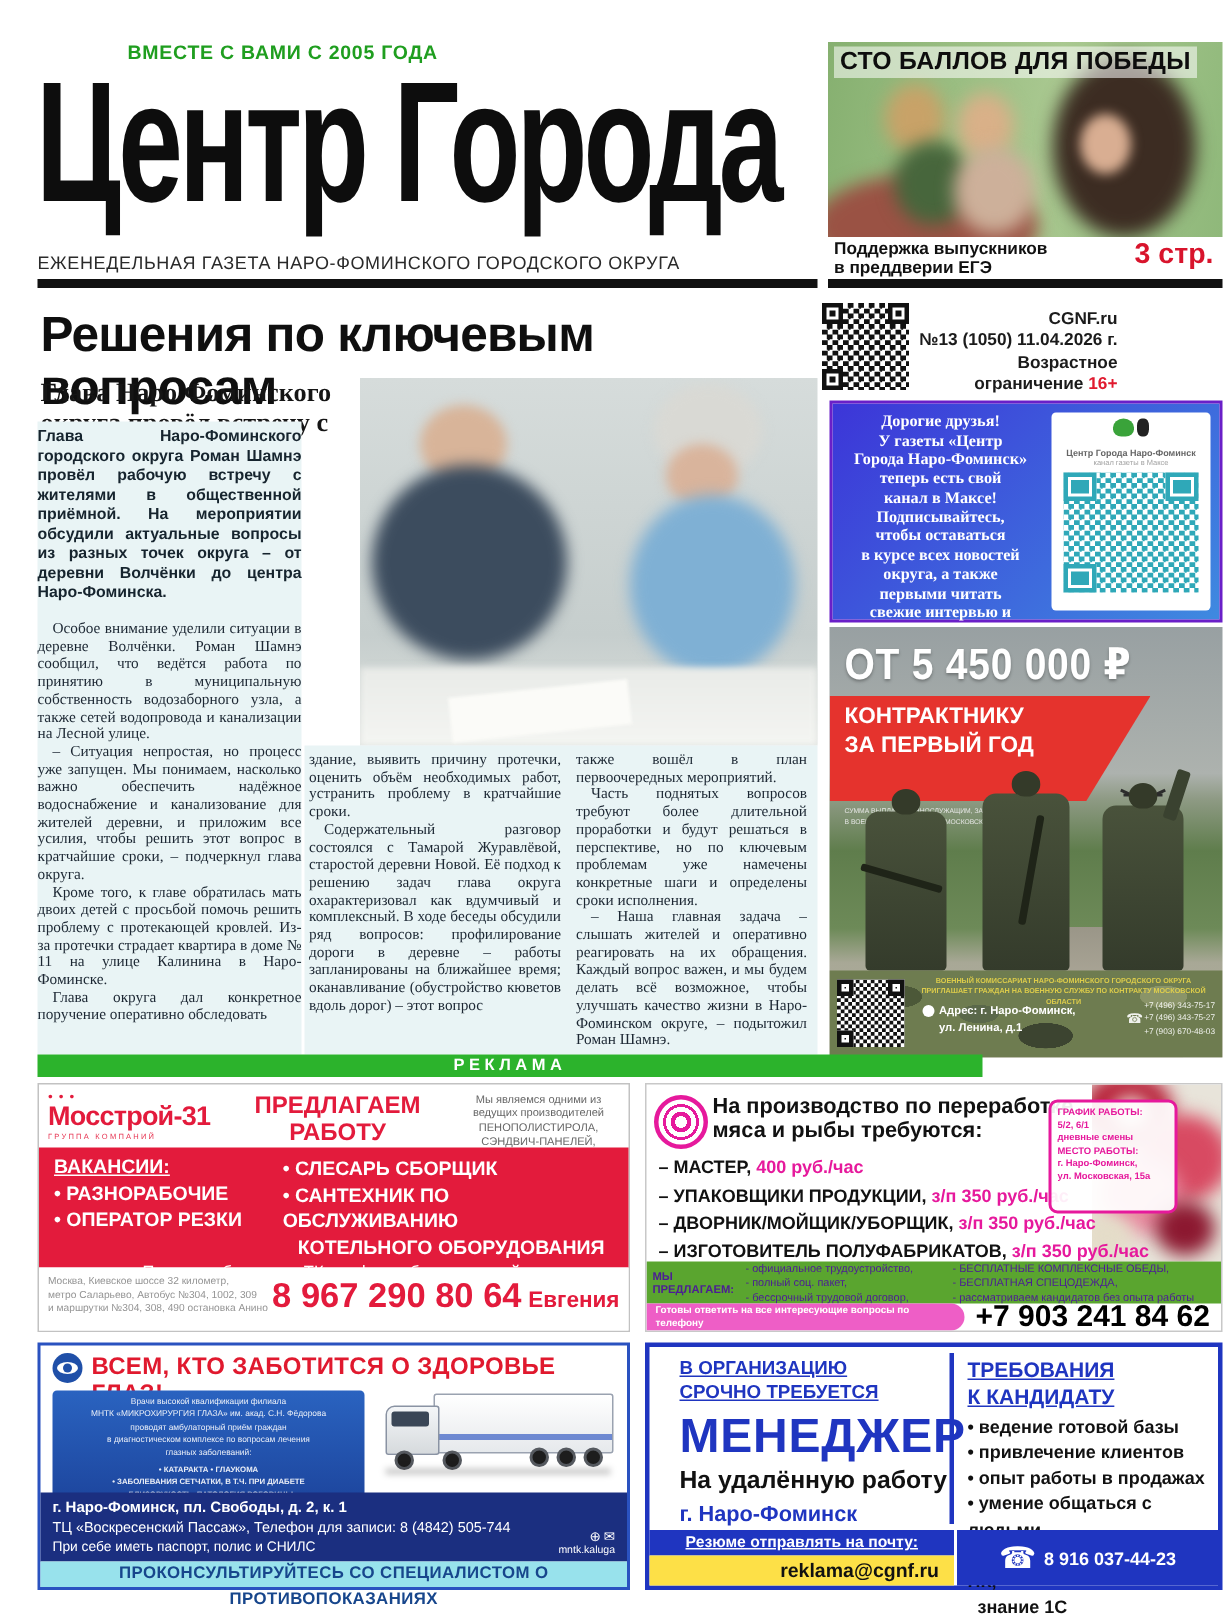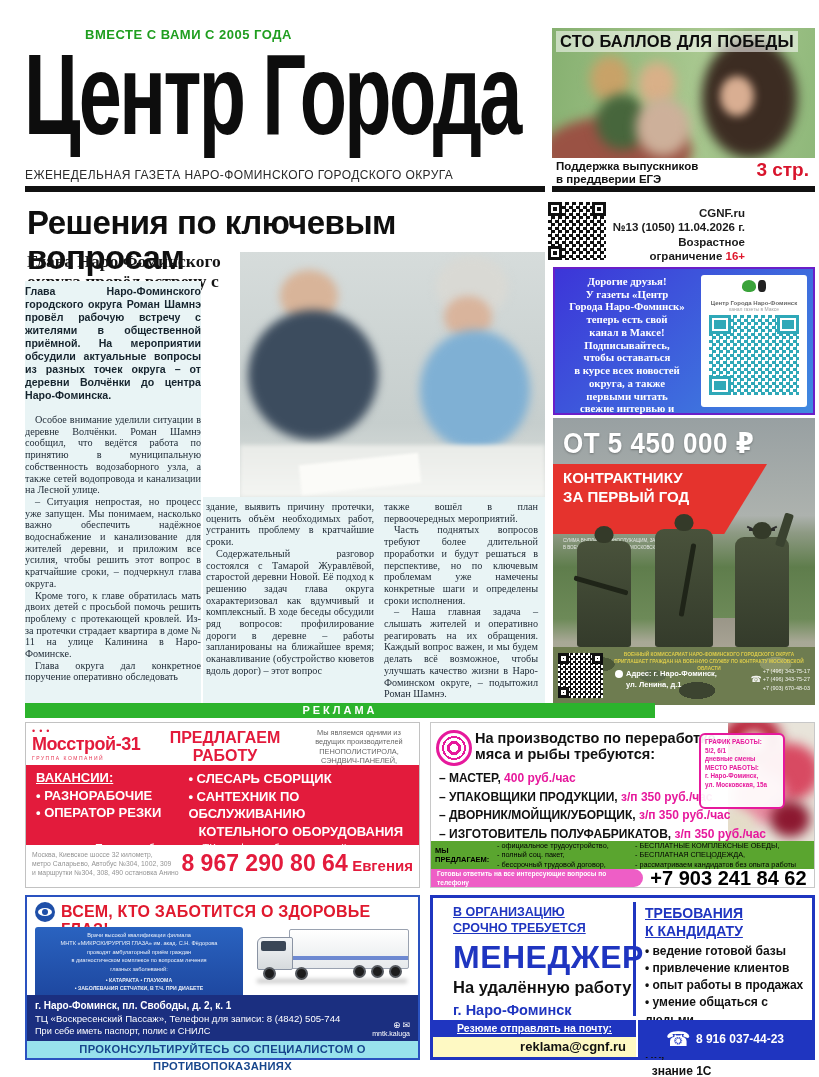--- a/index.html
+++ b/index.html
@@ -288,21 +288,21 @@
       <li><span>– УПАКОВЩИКИ ПРОДУКЦИИ,</span> <span style="color:#e6199c;">з/п 350 руб./час</span></li>
       <li><span>– ДВОРНИК/МОЙЩИК/УБОРЩИК,</span> <span style="color:#e6199c;">з/п 350 руб./час</span></li>
       <li><span>– ИЗГОТОВИТЕЛЬ ПОЛУФАБРИКАТОВ,</span> <span style="color:#e6199c;">з/п 350 руб./час</span></li>
     </ul>
     <div class="abs prelines" style="left:268px;top:10px;width:86px;height:76px;box-sizing:border-box;border:2px solid #e6199c;border-radius:6px;background:rgba(255,255,255,.93);padding:3px 4px;font-size:6.3px;font-weight:bold;color:#e6199c;line-height:1.35;">ГРАФИК РАБОТЫ:
 5/2, 6/1
 дневные смены
 МЕСТО РАБОТЫ:
 г. Наро-Фоминск,
 ул. Московская, 15а</div>
-    <div class="abs" style="left:0;top:118px;width:100%;height:28px;background:#5aa52f;color:#000000;display:flex;align-items:center;box-sizing:border-box;padding:0 4px;">
+    <div class="abs" style="left:0;top:118px;width:100%;height:28px;background:#5aa52f;color:#4c1d95;display:flex;align-items:center;box-sizing:border-box;padding:0 4px;">
       <div class="prelines" style="width:62px;font-size:7.5px;font-weight:bold;line-height:1.2;">МЫ
 ПРЕДЛАГАЕМ:</div>
       <div class="prelines" style="width:138px;font-size:7.3px;line-height:1.25;">- официальное трудоустройство,
 - полный соц. пакет,
 - бессрочный трудовой договор,</div>
       <div class="prelines" style="flex:1;font-size:7.3px;line-height:1.25;">- БЕСПЛАТНЫЕ КОМПЛЕКСНЫЕ ОБЕДЫ,
 - БЕСПЛАТНАЯ СПЕЦОДЕЖДА,
 - рассматриваем кандидатов без опыта работы</div>
     </div>
     <div class="abs" style="left:0;top:146px;width:100%;height:18px;display:flex;align-items:center;">
@@ -385,20 +385,20 @@
       <ul style="font-size:12px;font-weight:bold;color:#111;line-height:1.42;margin-top:3px;">
         <li>• ведение готовой базы</li>
         <li>• привлечение клиентов</li>
         <li>• опыт работы в продажах</li>
         <li>• умение общаться с людьми</li>
         <li>• уверенный пользователь ПК,</li>
         <li style="white-space:pre;">  знание 1С</li>
       </ul>
     </div>
     <div class="abs" style="left:0;bottom:20px;width:203px;height:17px;background:#1f35c0;color:#fff;font-size:10.5px;font-weight:bold;text-decoration:underline;text-align:center;line-height:17px;">Резюме отправлять на почту:</div>
-    <div class="abs" style="left:0;bottom:0;width:203px;height:20px;background:#fef9c3;font-size:13px;font-weight:bold;color:#111;text-align:right;line-height:20px;padding-right:10px;box-sizing:border-box;margin-top:46px;">reklama@cgnf.ru</div>
+    <div class="abs" style="left:0;bottom:0;width:203px;height:20px;background:#fde047;font-size:13px;font-weight:bold;color:#111;text-align:right;line-height:20px;padding-right:10px;box-sizing:border-box;margin-top:46px;">reklama@cgnf.ru</div>
     <div class="abs" style="right:0;bottom:0;width:174px;height:37px;background:#1f35c0;color:#fff;display:flex;align-items:center;justify-content:center;gap:5px;">
       <span style="font-size:20px;">☎</span>
       <span style="font-size:12px;font-weight:bold;">8 916 037-44-23</span>
     </div>
   </div>
 
 </div>
 
 </body></html>

